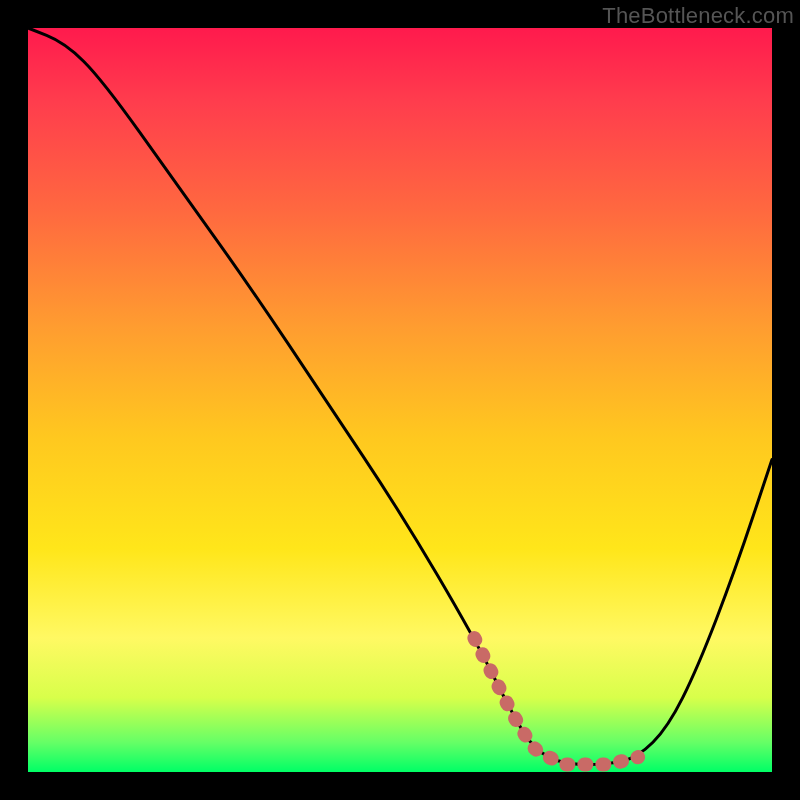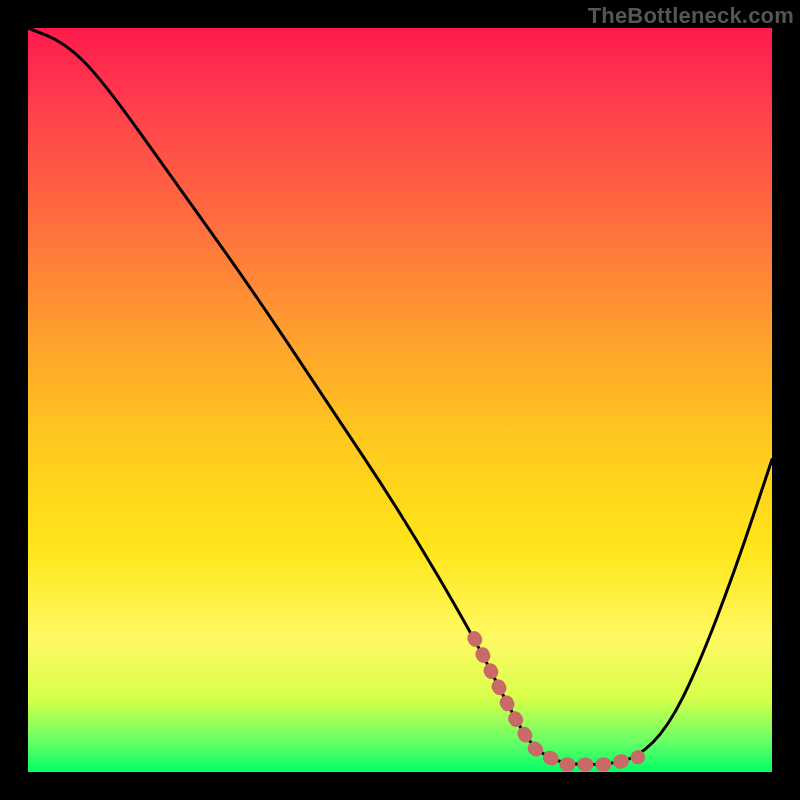--- a/index.html
+++ b/index.html
@@ -28,21 +28,21 @@
       #d8ff4a 90%,
       #66ff66 96%,
       #00ff66 100%
     );
   }
   .watermark {
     position: absolute;
     top: 3px;
     right: 6px;
     font-size: 22px;
-    font-weight: 700;
+    font-weight: 400;
     color: #555;
     letter-spacing: 0.2px;
     font-family: Arial, sans-serif;
   }
   svg.curve {
     position: absolute;
     left: 0; top: 0;
     width: 744px;
     height: 744px;
     overflow: visible;

